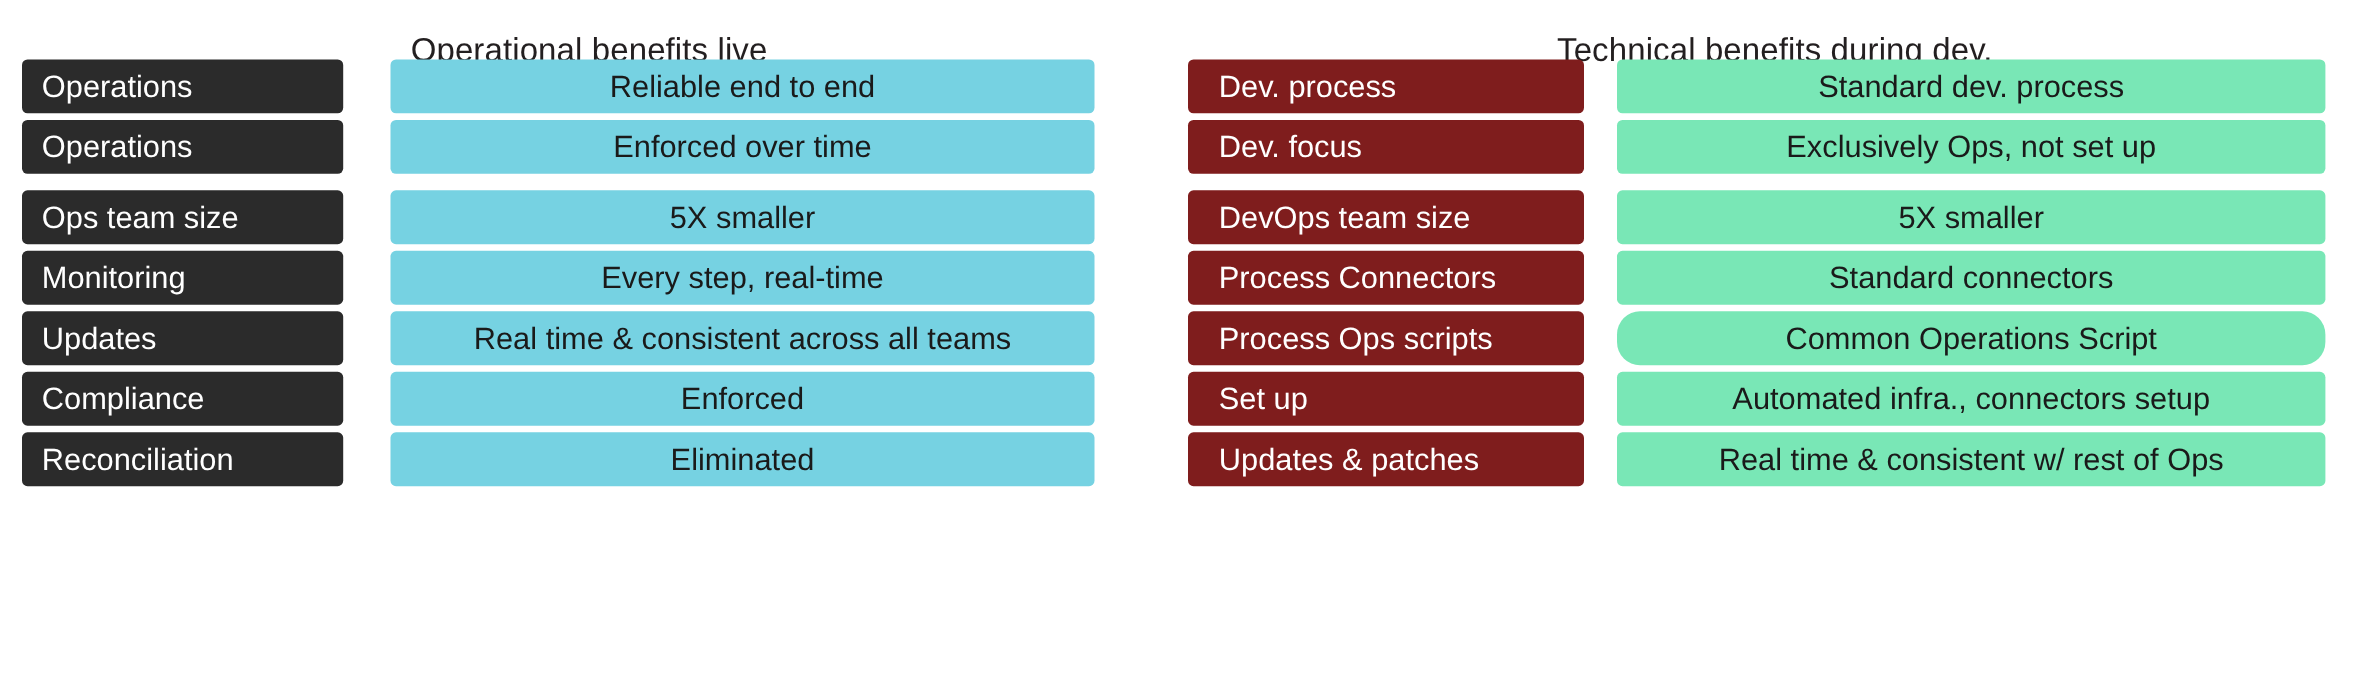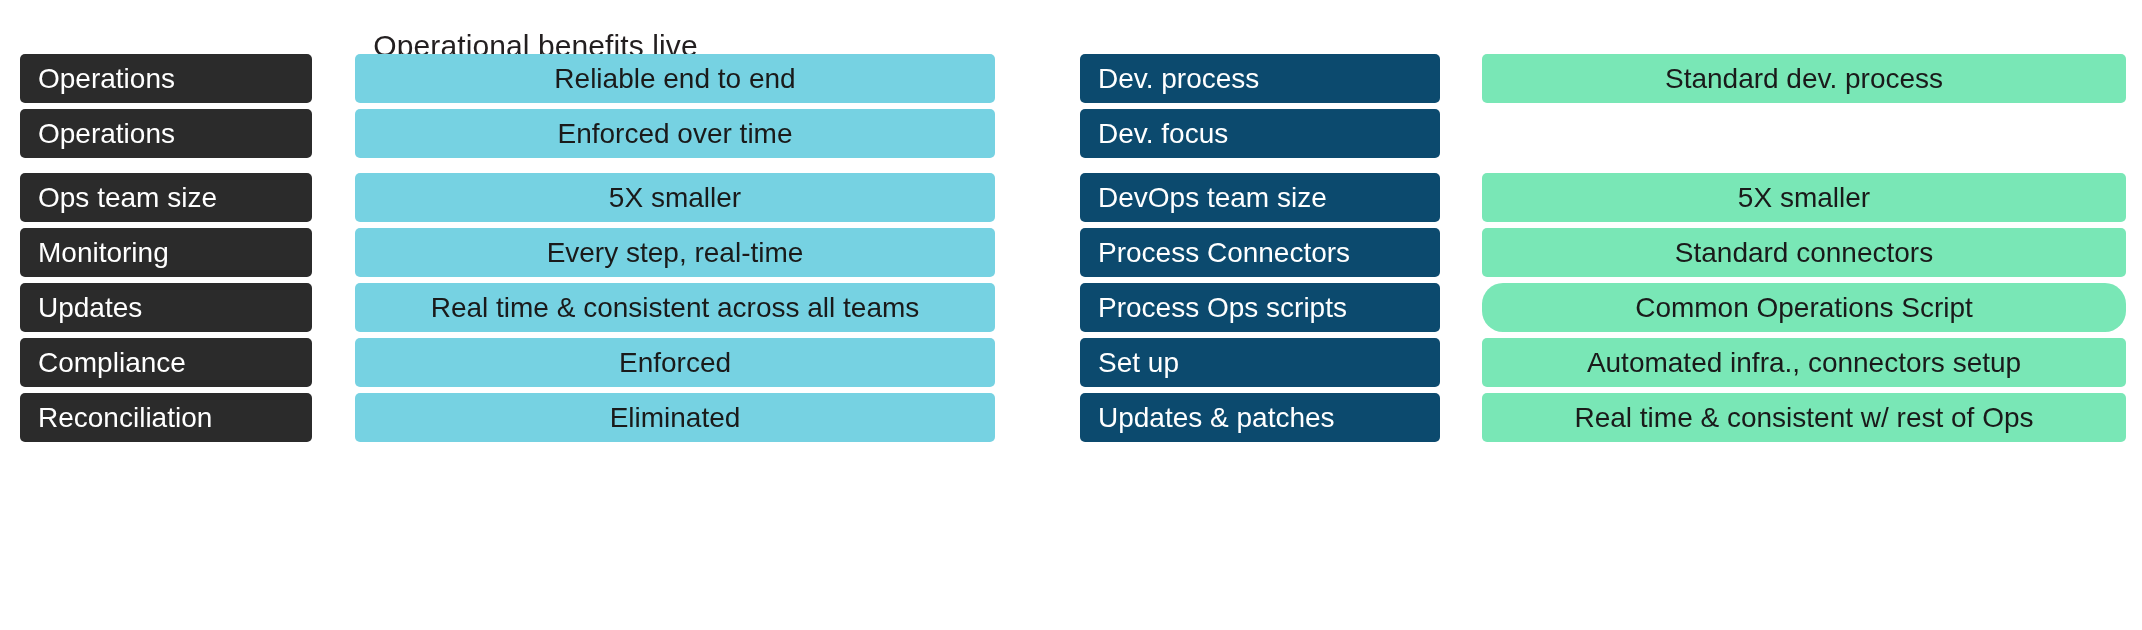--- a/index.html
+++ b/index.html
@@ -87,33 +87,32 @@
     width: 640px;
     justify-content: center;
     padding: 0 10px;
     color: #1a1a1a;
   }
 
   
   .panel-right .chip-label {
     left: 9px;
     width: 360px;
-    background: #0c4a6e;
+    background: #7f1d1d;
     justify-content: flex-start;
-    padding: 0 18px;
+    padding: 0 28px;
     color: #ffffff;
     align-items: center;
   }
   .panel-right .chip-value {
     left: 399px;
     width: 644px;
     justify-content: center;
     padding: 0 8px;
     color: #1a1a1a;
-    margin-left: 12px;
   }
 
   .chip-label .txt {
     font-size: 28px;
     font-weight: 400;
     white-space: nowrap;
     line-height: 1;
   }
   .chip-label.is-strong .txt {
     font-weight: 400;
@@ -187,32 +186,36 @@
             <span class="txt">Reconciliation</span>
           </div>
           <div class="chip chip-value" style="background: rgb(118, 210, 226);">
             <span class="txt">Eliminated</span>
           </div>
         </div>
       </div>
   </section>
 
   <section class="panel panel-right">
+    <h2 class="panel-title">Technical benefits during dev.</h2>
     <div class="rows">
         <div class="row">
           <div class="chip chip-label">
             <span class="txt">Dev. process</span>
           </div>
           <div class="chip chip-value" style="background: rgb(121, 231, 182);">
             <span class="txt">Standard dev. process</span>
           </div>
         </div>
         <div class="row gap-after">
           <div class="chip chip-label">
             <span class="txt">Dev. focus</span>
+          </div>
+          <div class="chip chip-value" style="background: rgb(121, 231, 182);">
+            <span class="txt">Exclusively Ops, not set up</span>
           </div>
         </div>
         <div class="row">
           <div class="chip chip-label">
             <span class="txt">DevOps team size</span>
           </div>
           <div class="chip chip-value" style="background: rgb(121, 231, 182);">
             <span class="txt">5X smaller</span>
           </div>
         </div>

